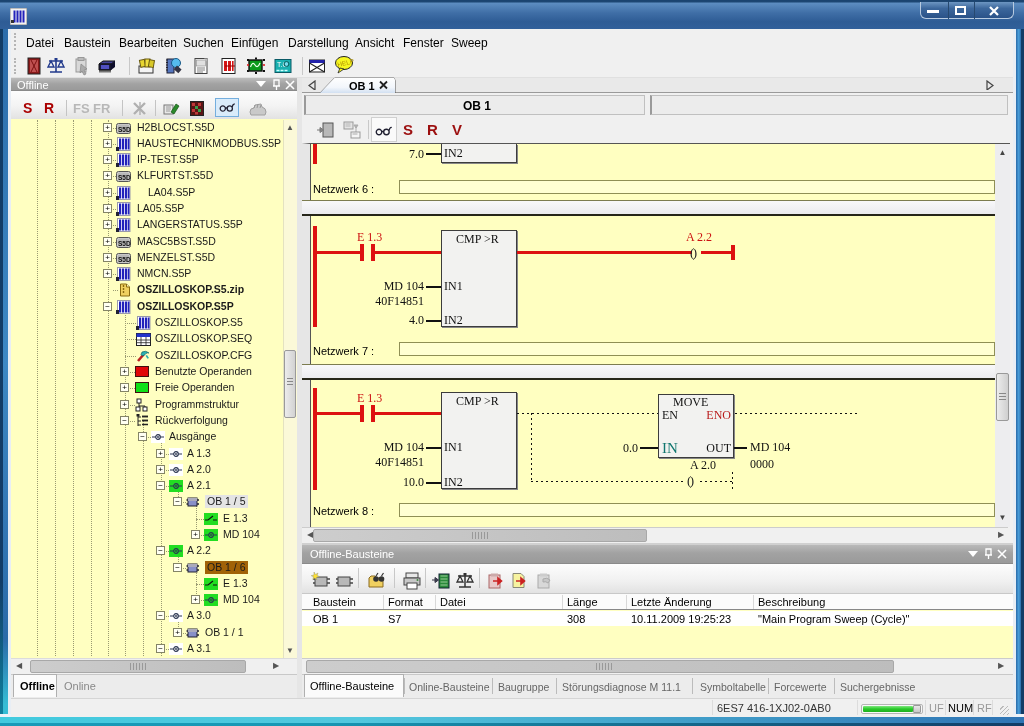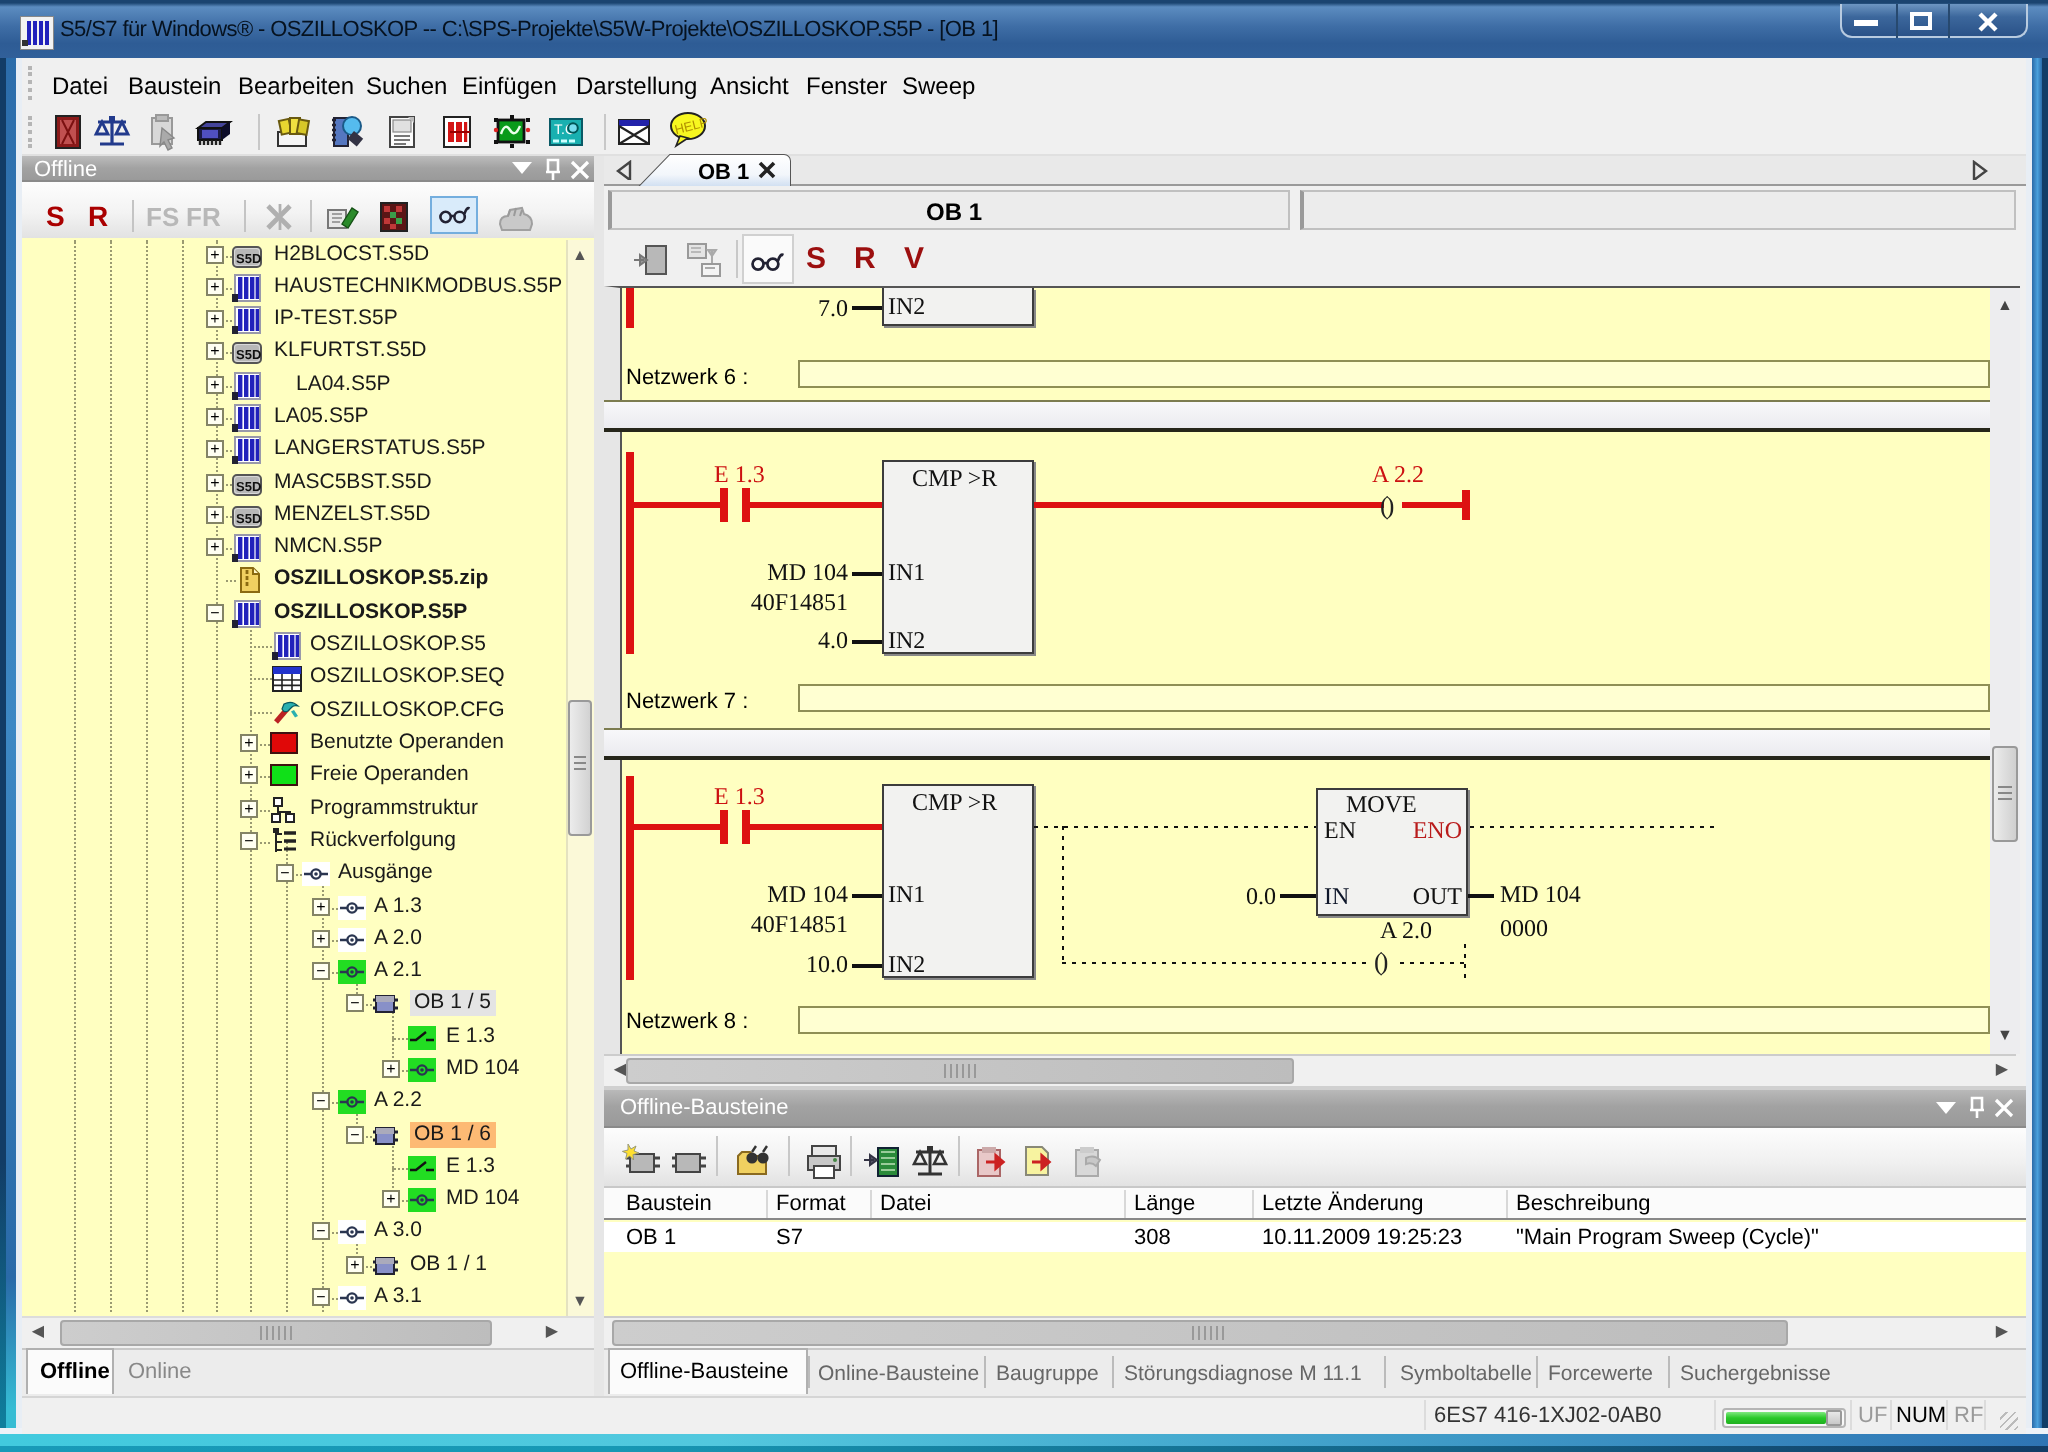--- a/index.html
+++ b/index.html
@@ -35,21 +35,20 @@
 <div class="a" style="left:0;top:0;width:1024px;height:29px;background:linear-gradient(180deg,#1b4470 0,#1b4470 5%,#5c8cc0 12%,#3f6ea6 45%,#2e5c95 75%,#31609a 100%)"></div>
 
 <svg class="a" style="left:10px;top:8px" width="17" height="17" viewBox="0 0 17 17">
 <rect x="0" y="0" width="17" height="17" fill="#f2f2f2" stroke="#888"></rect>
 <rect x="3.5" y="2.5" width="2" height="12" fill="#2222bb"></rect>
 <rect x="6.5" y="2.5" width="2" height="12" fill="#2222bb"></rect>
 <rect x="9.5" y="2.5" width="2" height="12" fill="#2222bb"></rect>
 <rect x="12.5" y="2.5" width="2" height="12" fill="#2222bb"></rect>
 <rect x="1" y="12" width="3" height="3" fill="#333"></rect>
 </svg>
-<div class="a" style="left:30px;top:9px;font:11px 'Liberation Sans',sans-serif;color:#06121f;white-space:nowrap;letter-spacing:-0.3px">S5/S7 für Windows® - OSZILLOSKOP -- C:\SPS-Projekte\S5W-Projekte\OSZILLOSKOP.S5P - [OB 1]</div>
 
 <div class="a" style="left:920px;top:2px;width:94px;height:17px;background:linear-gradient(180deg,#6d96c2,#3c679c 40%,#2a5288);border:1px solid #b8cbe0;border-top:none;border-radius:0 0 6px 6px"></div>
 <div class="a" style="left:948px;top:2px;width:1px;height:17px;background:#27496f"></div>
 <div class="a" style="left:974px;top:2px;width:1px;height:17px;background:#27496f"></div>
 <div class="a" style="left:927px;top:10px;width:12px;height:3px;background:#fff"></div>
 <div class="a" style="left:955px;top:6px;width:11px;height:9px;border:2px solid #fff"></div>
 <svg class="a" style="left:988px;top:5px" width="12" height="12" viewBox="0 0 12 12">
       <path d="M2 2 L10 10 M10 2 L2 10" stroke="#fff" stroke-width="2.2"></path>
     </svg>
 
@@ -443,21 +442,21 @@
       <circle cx="7" cy="6" r="0.9" fill="#2a3550"></circle>
     </svg>
 <div class="trt" style="left:187px;top:544px;font-weight:normal">A 2.2</div>
 <div class="doth" style="left:183px;top:568px;width:3px"></div>
 <div class="exp" style="left:173px;top:563px">−</div>
 <svg class="a" style="left:186px;top:562px" width="14" height="12">
       <rect x="2" y="2" width="9" height="8" fill="#8890c8" stroke="#223"></rect>
       <rect x="2" y="2" width="9" height="3" fill="#aab"></rect>
       <path d="M0.5 4 h1.5 M0.5 8 h1.5 M11 4 h2 M11 8 h2" stroke="#223" stroke-width="1.6"></path>
     </svg>
-<div class="trt" style="left:205px;top:561px;background:#fdba74;padding:0 2px;font-weight:normal">OB 1 / 6</div>
+<div class="trt" style="left:205px;top:561px;background:#a16207;padding:0 2px;font-weight:normal">OB 1 / 6</div>
 <div class="doth" style="left:196px;top:584px;width:8px"></div>
 <svg class="a" style="left:204px;top:578px" width="14" height="12">
       <rect x="0" y="0" width="14" height="12" fill="#22dd22"></rect>
       <path d="M1 7 h3 l5-4 M9 7 h4" stroke="#111" stroke-width="1.2" fill="none"></path>
     </svg>
 <div class="trt" style="left:223px;top:577px;font-weight:normal">E 1.3</div>
 <div class="doth" style="left:201px;top:600px;width:3px"></div>
 <div class="exp" style="left:191px;top:595px">+</div>
 <svg class="a" style="left:204px;top:594px" width="14" height="12">
       <rect x="0" y="0" width="14" height="12" fill="#22dd22"></rect>
@@ -603,21 +602,21 @@
 <div class="dashv" style="left:531px;top:413px;height:68px"></div>
 <div class="dash" style="left:531px;top:481px;width:155px"></div>
 <div class="lad" style="left:687px;top:474px;color:#222;font-size:13px"><span style="letter-spacing:-1.5px">()</span></div>
 <div class="dash" style="left:700px;top:481px;width:33px"></div>
 <div class="dashv" style="left:732px;top:472px;height:18px"></div>
 <div class="dash" style="left:735px;top:413px;width:125px"></div>
 <div class="a" style="left:658px;top:394px;width:76px;height:64px;background:#f2f2f0;border:1px solid #3c3c3c;box-shadow:1px 1px 0 #888"></div>
 <div class="lad" style="left:673px;top:396px;color:#111;font-size:12px">MOVE</div>
 <div class="lad" style="left:662px;top:409px;color:#111;font-size:12px">EN</div>
 <div class="lad" style="right:293px;top:409px;color:#b91c1c;font-size:12px">ENO</div>
-<div class="lad" style="left:662px;top:442px;color:#0f172a;font-size:12px">IN</div>
+<div class="lad" style="left:662px;top:442px;color:#0f766e;font-size:15px">IN</div>
 <div class="lad" style="right:293px;top:442px;color:#111;font-size:12px">OUT</div>
 <div class="lad" style="right:386px;top:442px;color:#111;font-size:12px">0.0</div>
 <div class="a" style="left:640px;top:447px;width:18px;height:2px;background:#111"></div>
 <div class="a" style="left:734px;top:447px;width:13px;height:2px;background:#111"></div>
 <div class="lad" style="left:750px;top:441px;color:#111;font-size:12px">MD 104</div>
 <div class="lad" style="left:750px;top:458px;color:#111;font-size:12px">0000</div>
 <div class="lad" style="left:690px;top:459px;color:#111;font-size:12px">A 2.0</div>
 <div class="a" style="left:313px;top:505px;font:11px 'Liberation Sans',sans-serif;color:#000">Netzwerk 8 :</div>
 <div class="a" style="left:399px;top:503px;width:596px;height:14px;background:#ffffd2;border:1px solid #8f8f55"></div>
 <div class="a" style="left:995px;top:146px;width:15px;height:13px;color:#444;font-size:8px;line-height:13px;text-align:center">▲</div>

